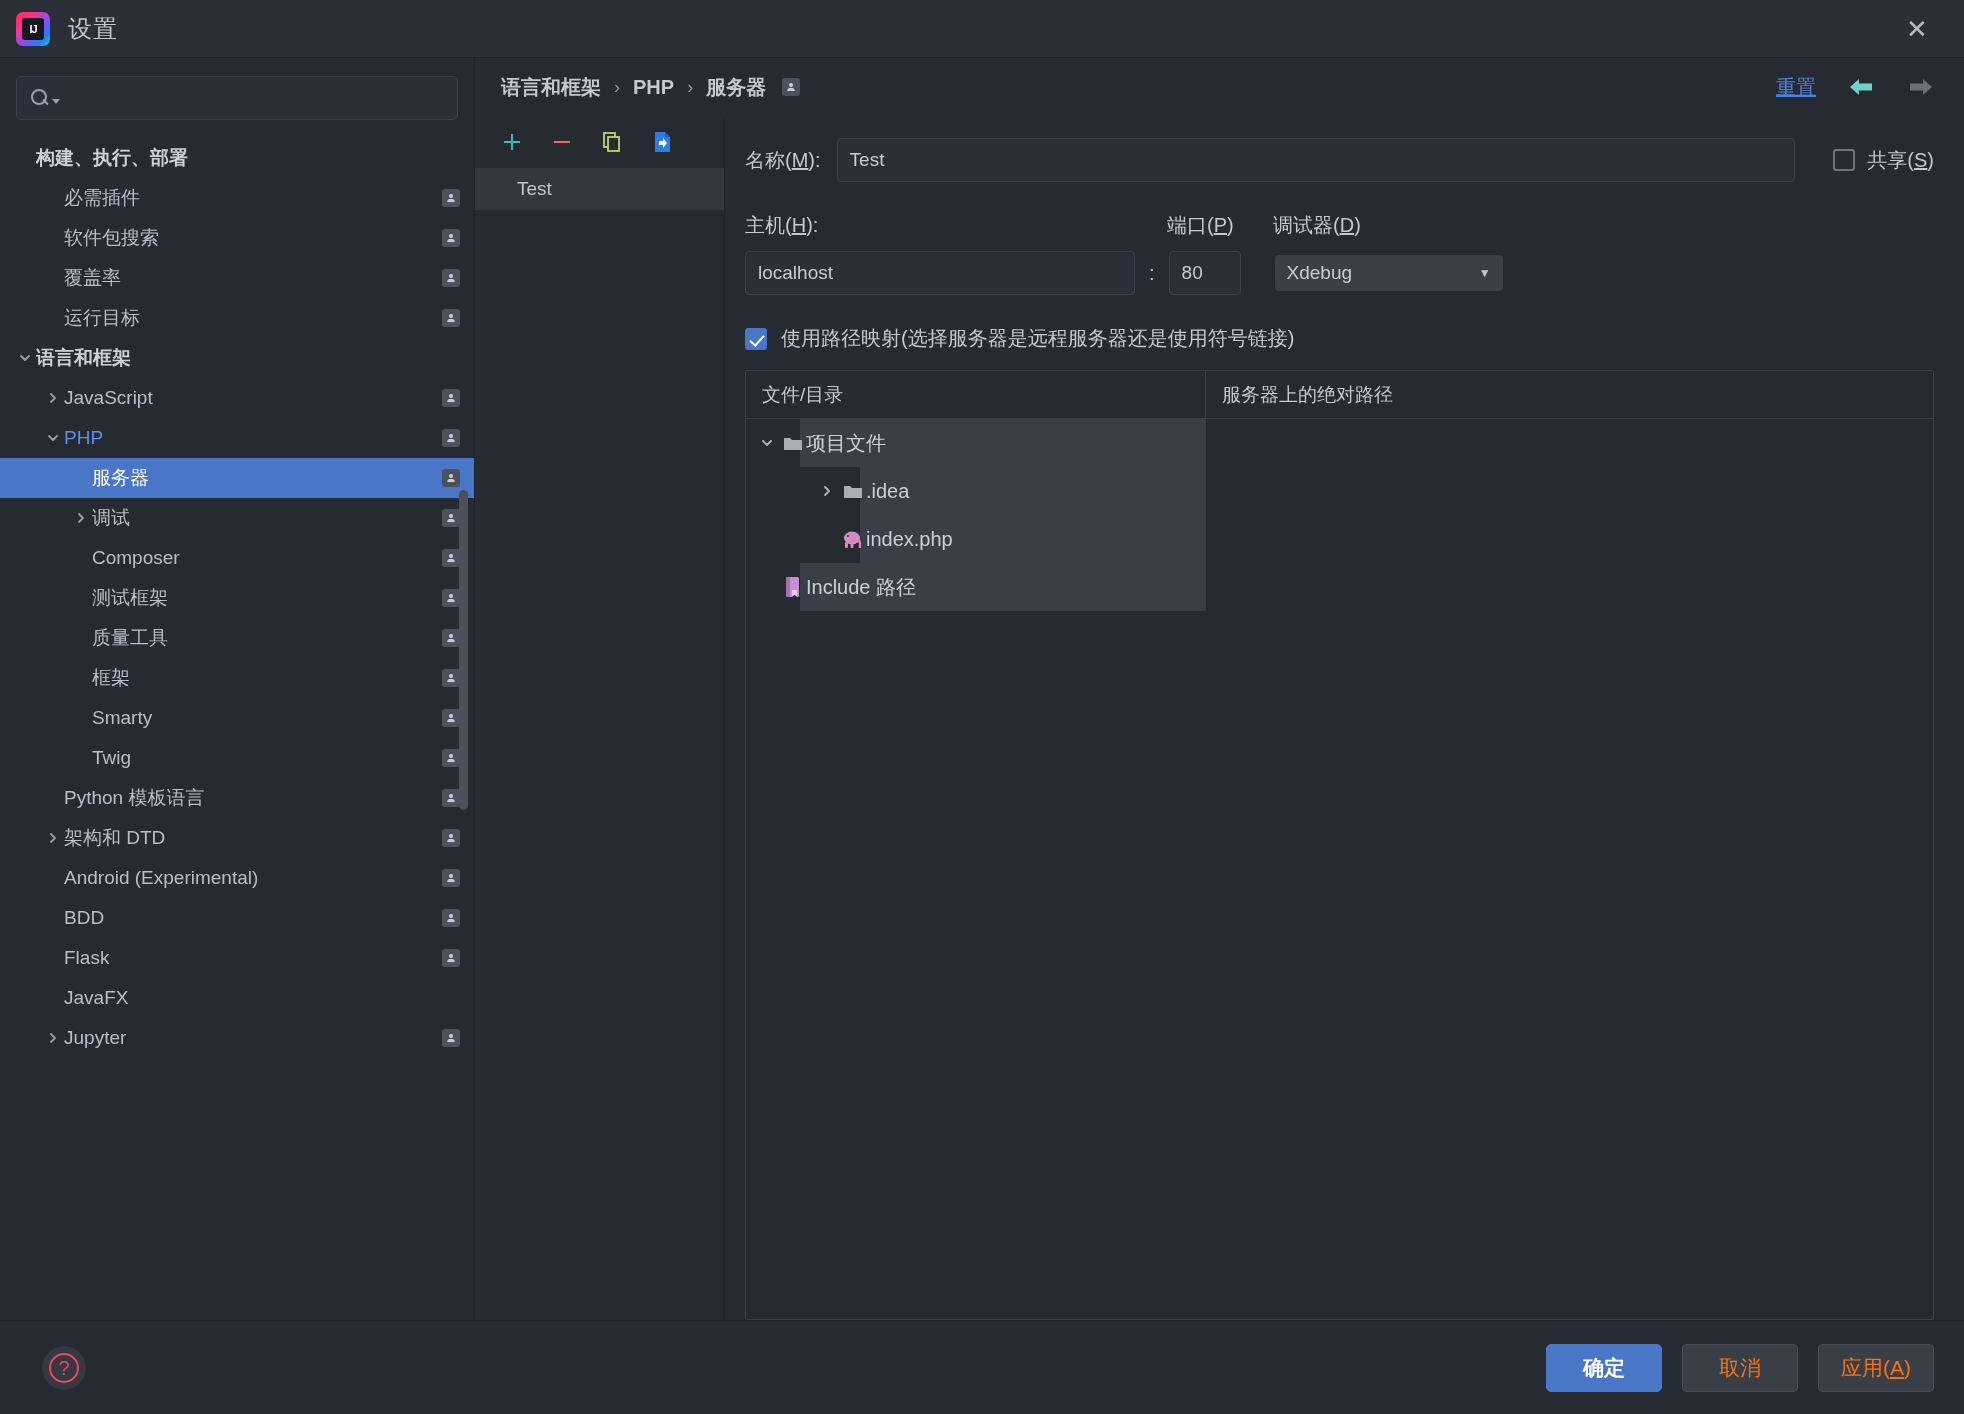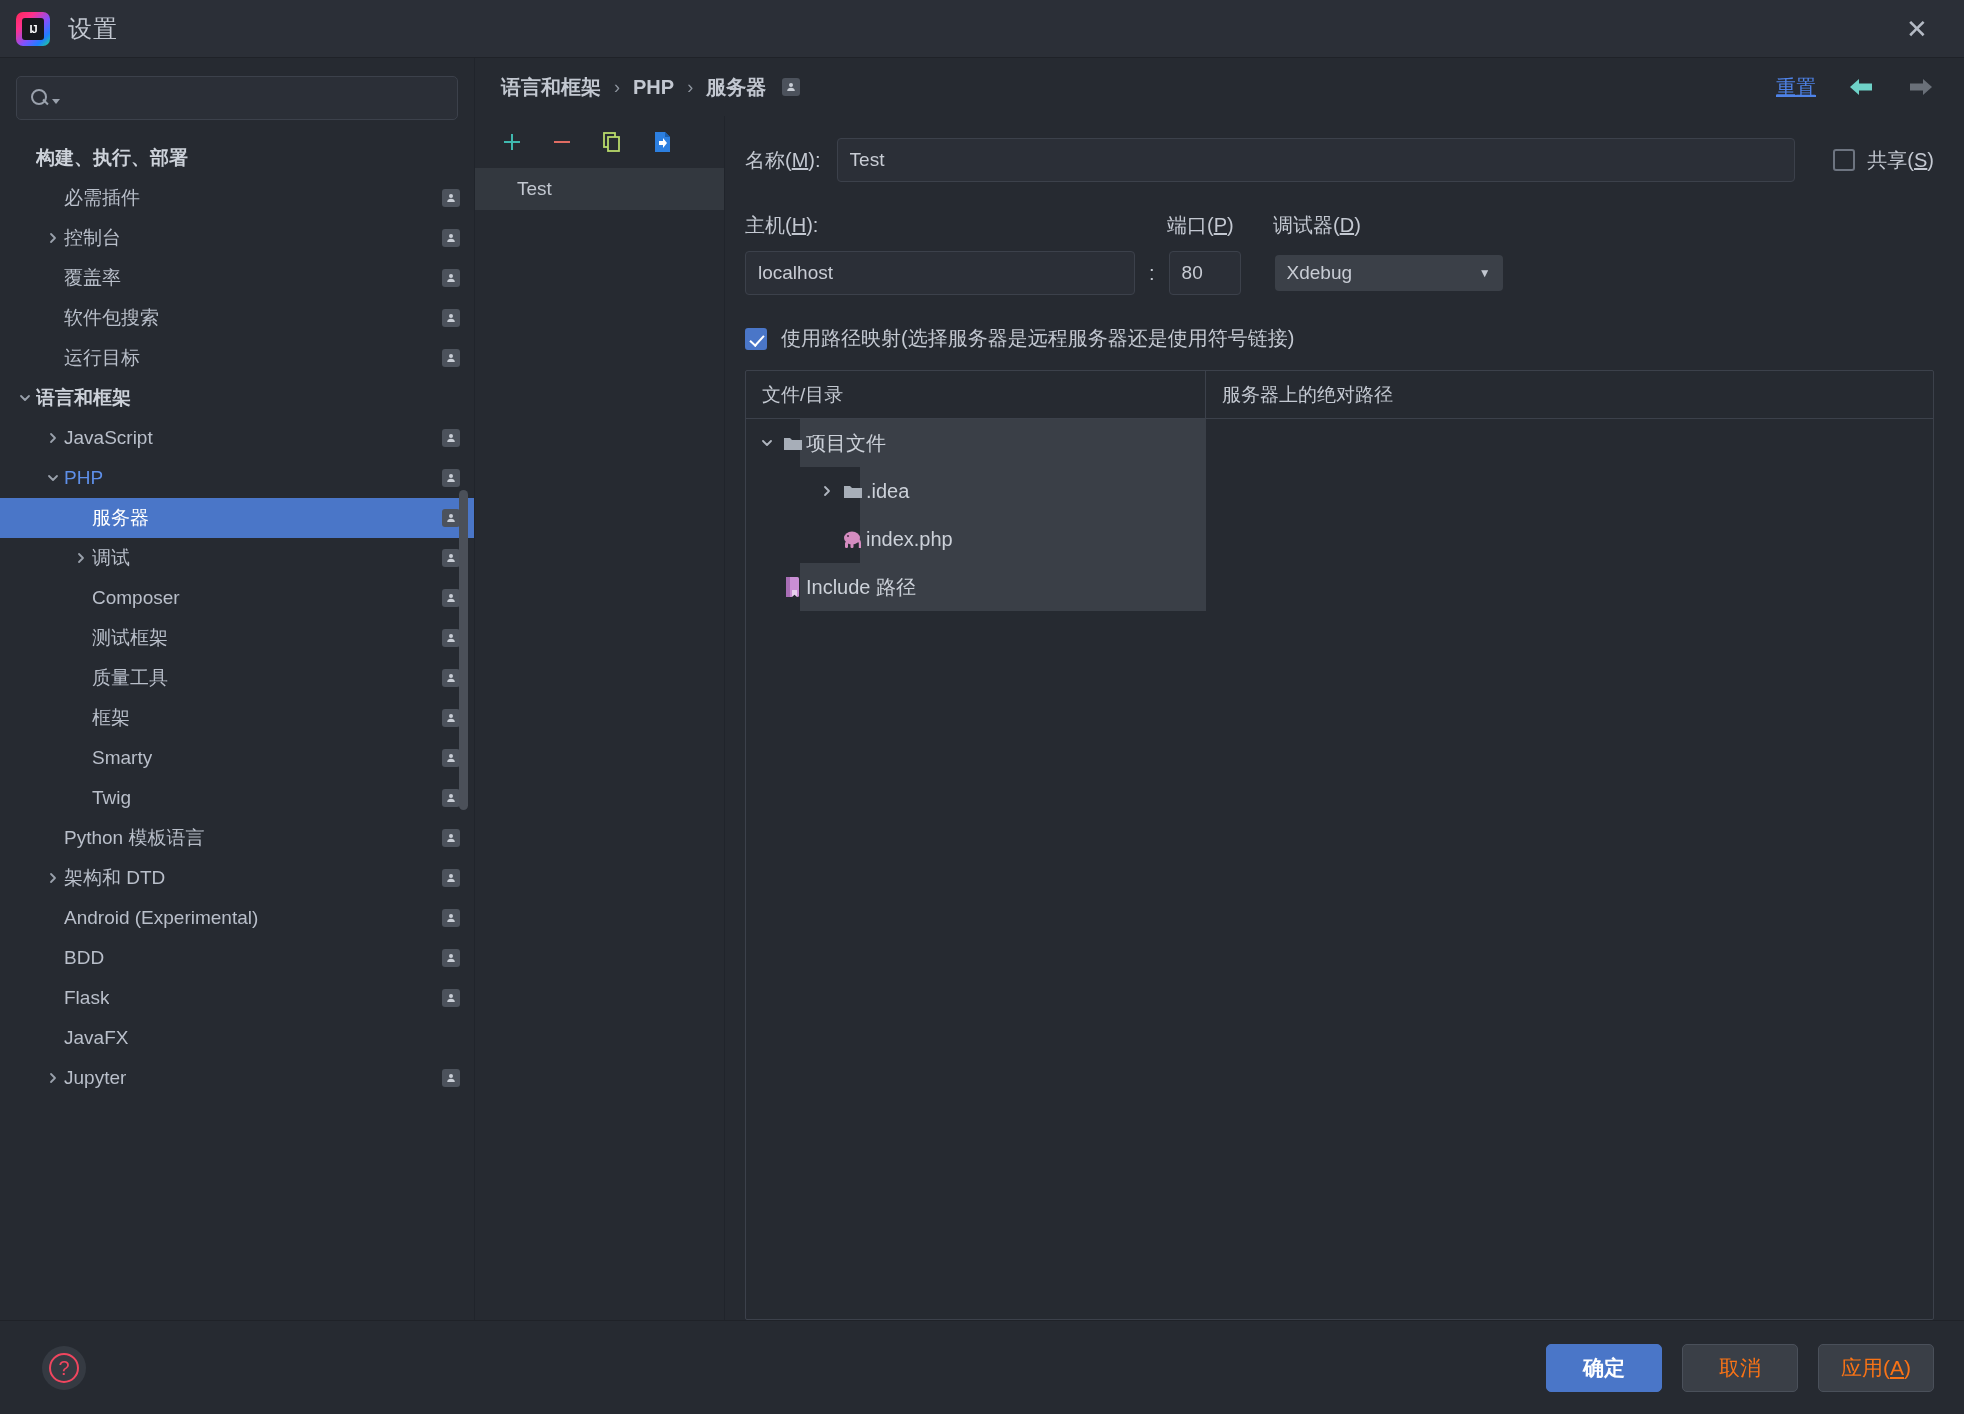--- a/index.html
+++ b/index.html
@@ -250,46 +250,32 @@
             <span class="arrow"></span>
             <span class="lbl">必需插件</span>
             <span class="badge">
               <svg width="12" height="12" viewBox="0 0 12 12">
                 <circle cx="6" cy="4" r="2" fill="#c9ced6"></circle>
                 <path d="M2.2 10c0-2 1.7-3.2 3.8-3.2S9.8 8 9.8 10z" fill="#c9ced6"></path>
               </svg>
             </span>
           </div>
           <div class="tree-row" style="padding-left: 42px;">
-            <span class="arrow">
-              <svg width="14" height="14" viewBox="0 0 14 14">
-                <path d="M5 3l4 4-4 4" fill="none" stroke="currentColor" stroke-width="1.8" stroke-linecap="round" stroke-linejoin="round"></path>
-              </svg>
-            </span>
-            <span class="lbl">控制台</span>
+            <span class="arrow"></span>
+            <span class="lbl">软件包搜索</span>
             <span class="badge">
               <svg width="12" height="12" viewBox="0 0 12 12">
                 <circle cx="6" cy="4" r="2" fill="#c9ced6"></circle>
                 <path d="M2.2 10c0-2 1.7-3.2 3.8-3.2S9.8 8 9.8 10z" fill="#c9ced6"></path>
               </svg>
             </span>
           </div>
           <div class="tree-row" style="padding-left: 42px;">
             <span class="arrow"></span>
             <span class="lbl">覆盖率</span>
-            <span class="badge">
-              <svg width="12" height="12" viewBox="0 0 12 12">
-                <circle cx="6" cy="4" r="2" fill="#c9ced6"></circle>
-                <path d="M2.2 10c0-2 1.7-3.2 3.8-3.2S9.8 8 9.8 10z" fill="#c9ced6"></path>
-              </svg>
-            </span>
-          </div>
-          <div class="tree-row" style="padding-left: 42px;">
-            <span class="arrow"></span>
-            <span class="lbl">软件包搜索</span>
             <span class="badge">
               <svg width="12" height="12" viewBox="0 0 12 12">
                 <circle cx="6" cy="4" r="2" fill="#c9ced6"></circle>
                 <path d="M2.2 10c0-2 1.7-3.2 3.8-3.2S9.8 8 9.8 10z" fill="#c9ced6"></path>
               </svg>
             </span>
           </div>
           <div class="tree-row" style="padding-left: 42px;">
             <span class="arrow"></span>
             <span class="lbl">运行目标</span>

